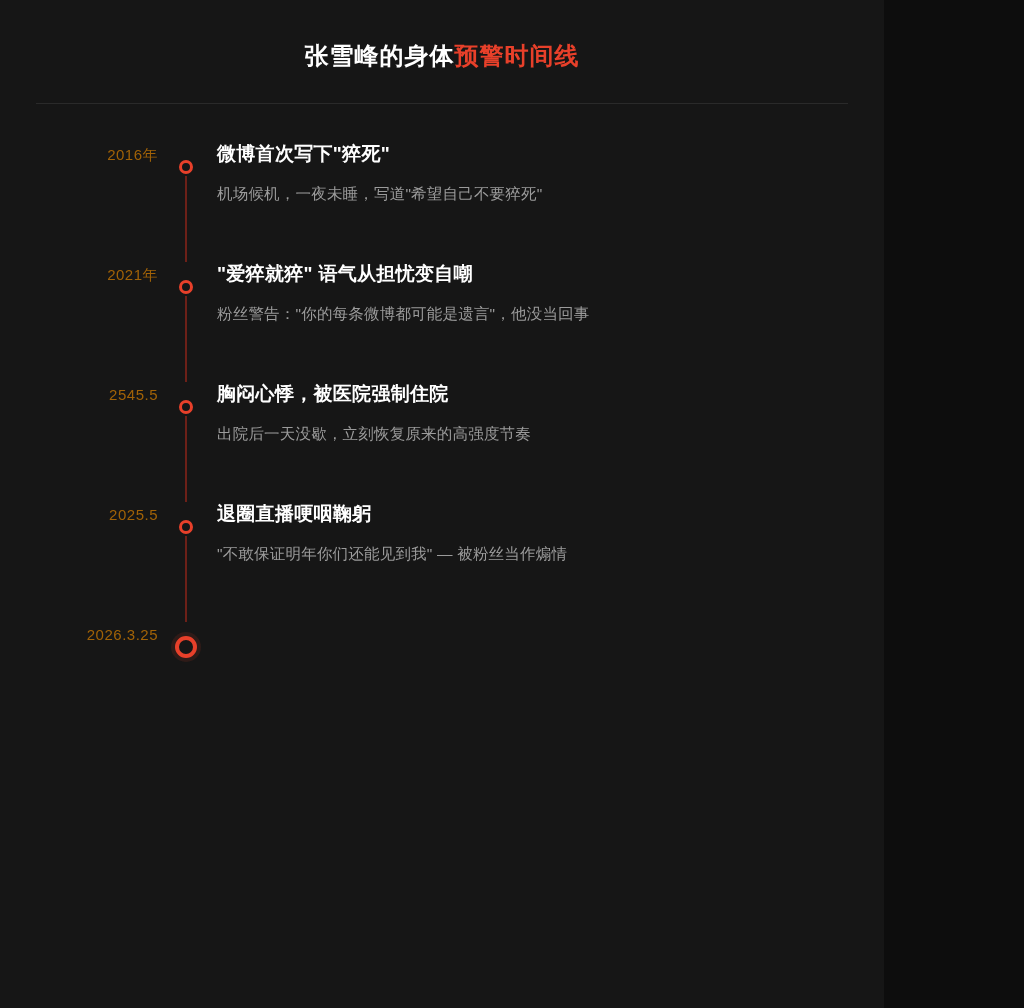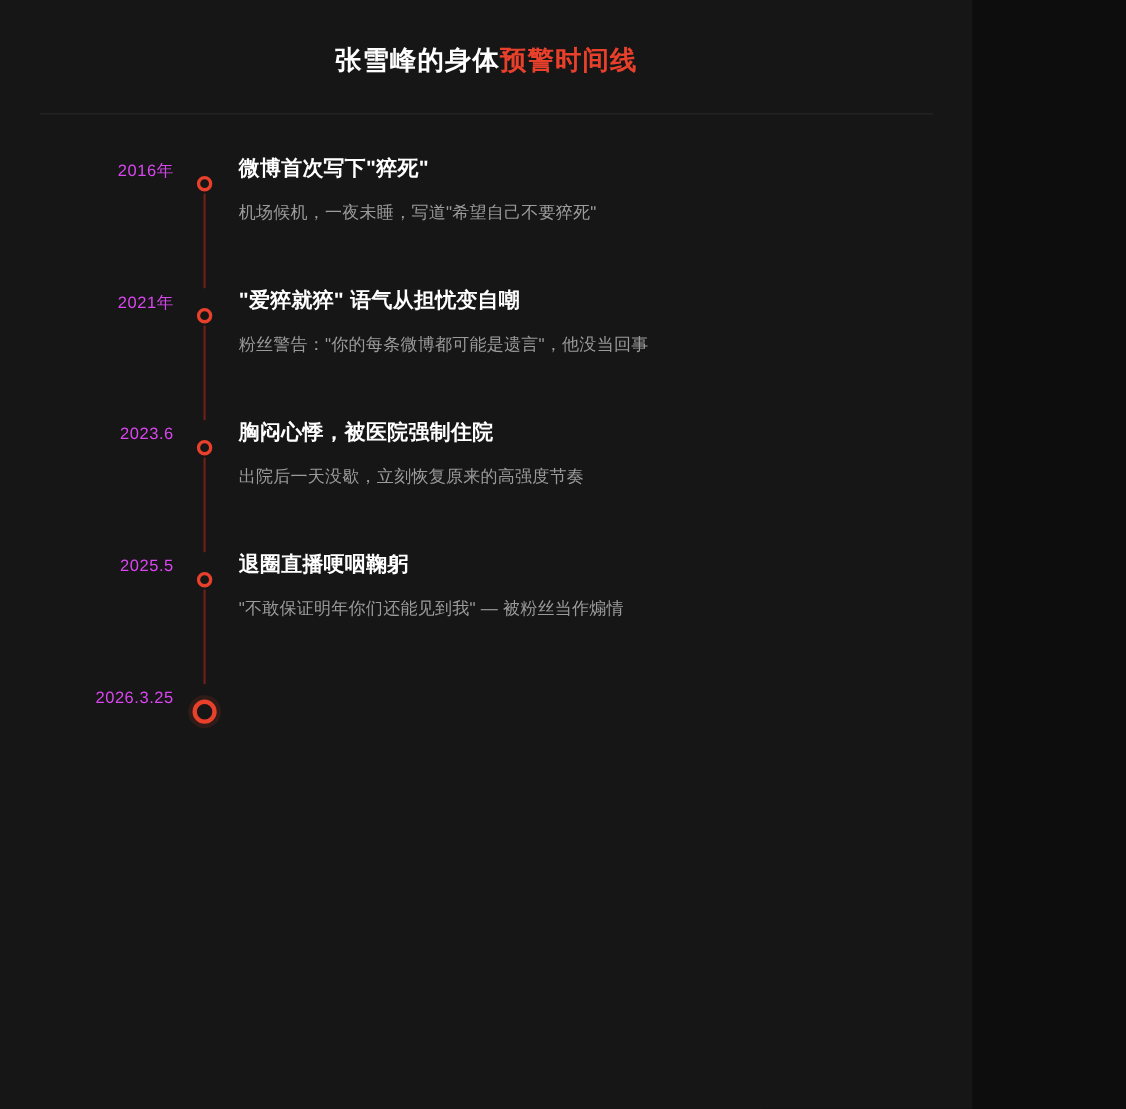--- a/index.html
+++ b/index.html
@@ -56,21 +56,21 @@
   .date-col {
     width: 122px;
     flex: 0 0 122px;
     text-align: right;
     padding-top: 8px;
     padding-right: 0;
     box-sizing: border-box;
   }
   .date {
     font-size: 15px;
-    color: #d946ef;
+    color: #a16207;
     letter-spacing: 0.5px;
     white-space: nowrap;
   }
   .rail {
     position: relative;
     width: 58px;
     flex: 0 0 58px;
     align-self: stretch;
   }
   .line {
@@ -162,21 +162,21 @@
           <div class="line"></div>
           <div class="dot"></div>
         </div>
         <div class="content">
           <div class="headline">"爱猝就猝" 语气从担忧变自嘲</div>
           <div class="detail">粉丝警告："你的每条微博都可能是遗言"，他没当回事</div>
         </div>
       </div>
       <div class="row">
         <div class="date-col">
-          <div class="date">2023.6</div>
+          <div class="date">2545.5</div>
         </div>
         <div class="rail">
           <div class="line"></div>
           <div class="dot"></div>
         </div>
         <div class="content">
           <div class="headline">胸闷心悸，被医院强制住院</div>
           <div class="detail">出院后一天没歇，立刻恢复原来的高强度节奏</div>
         </div>
       </div>

